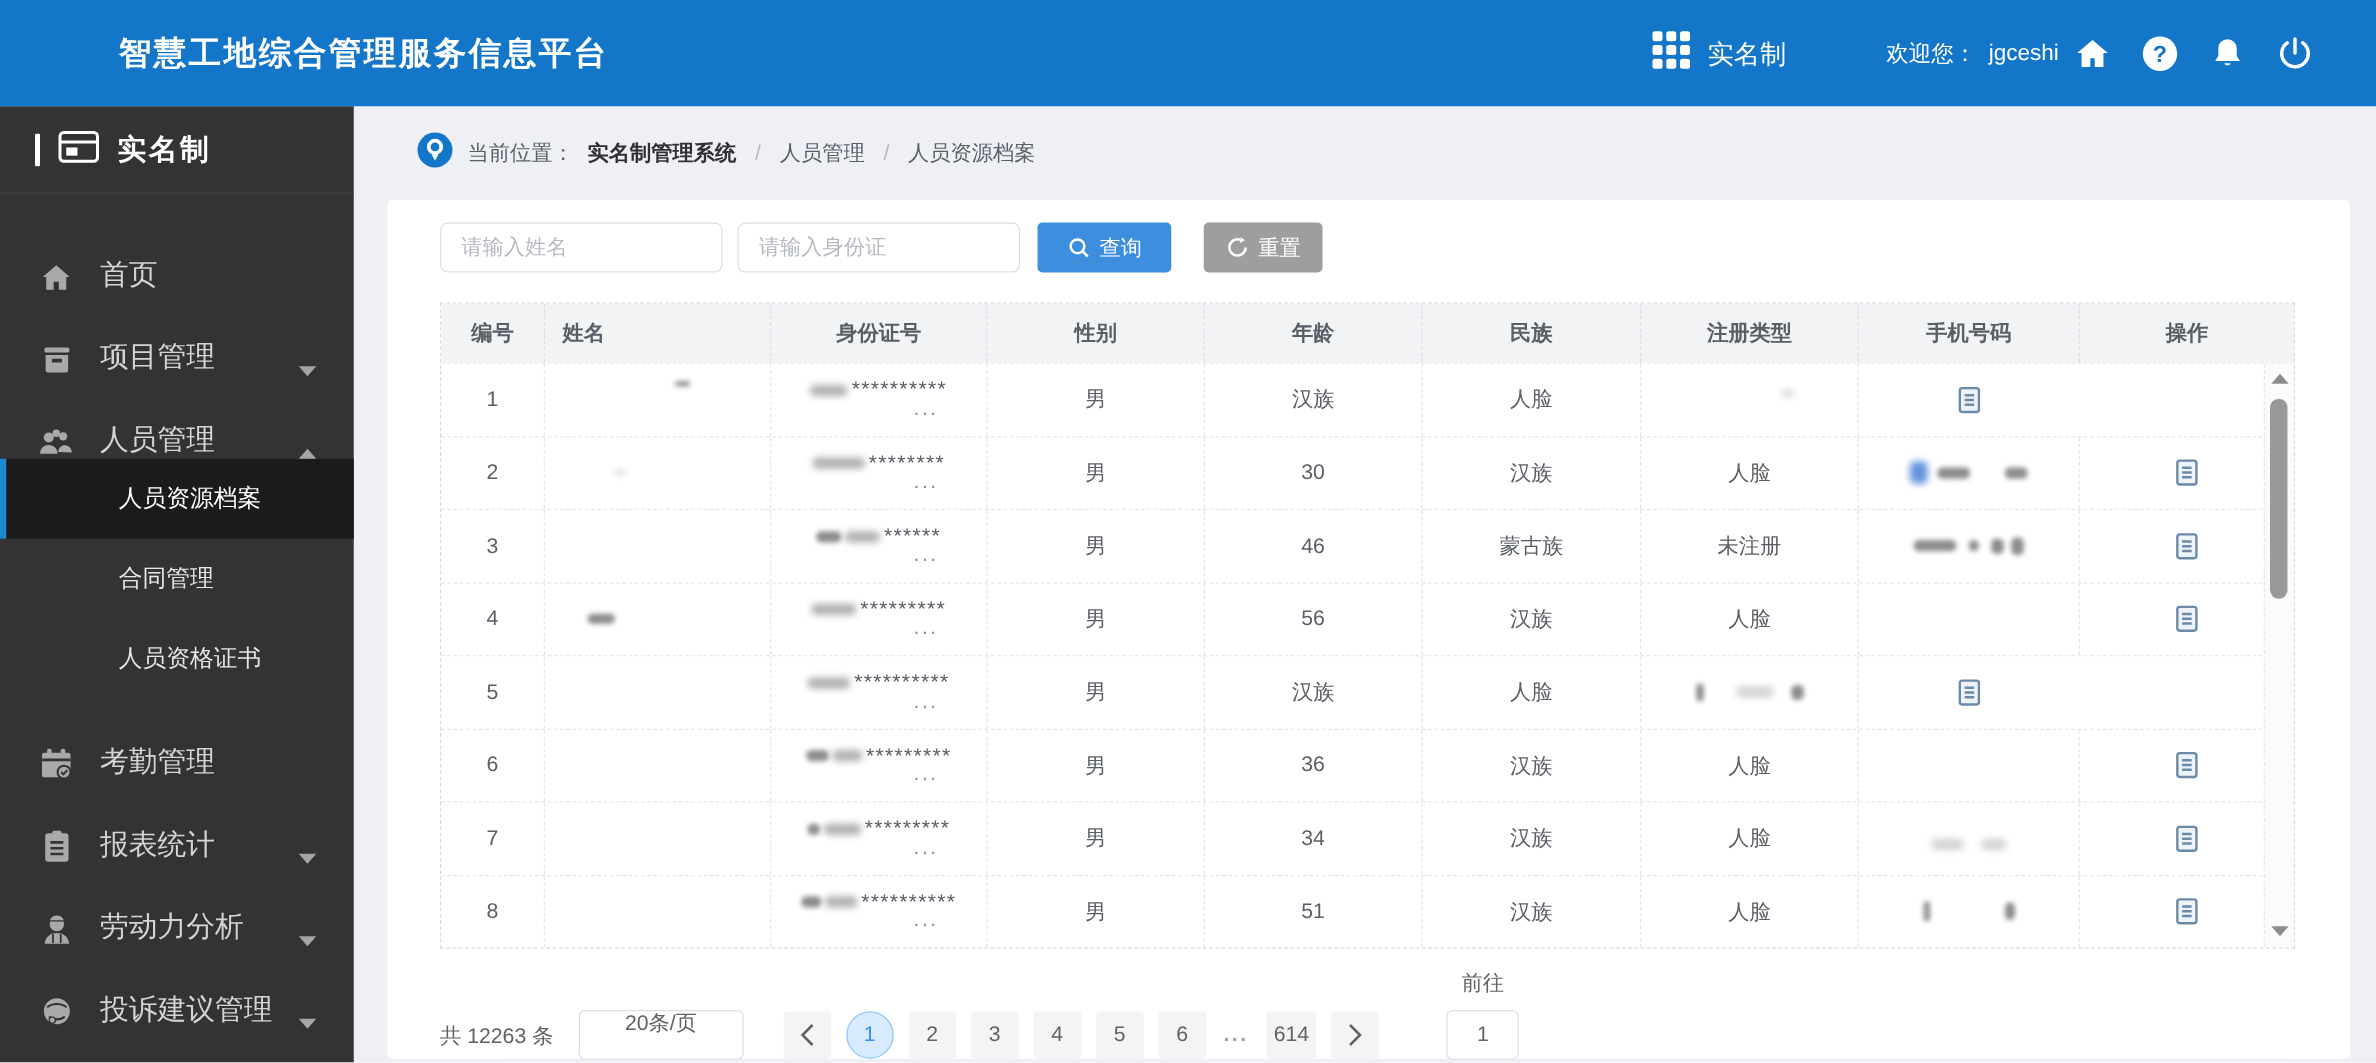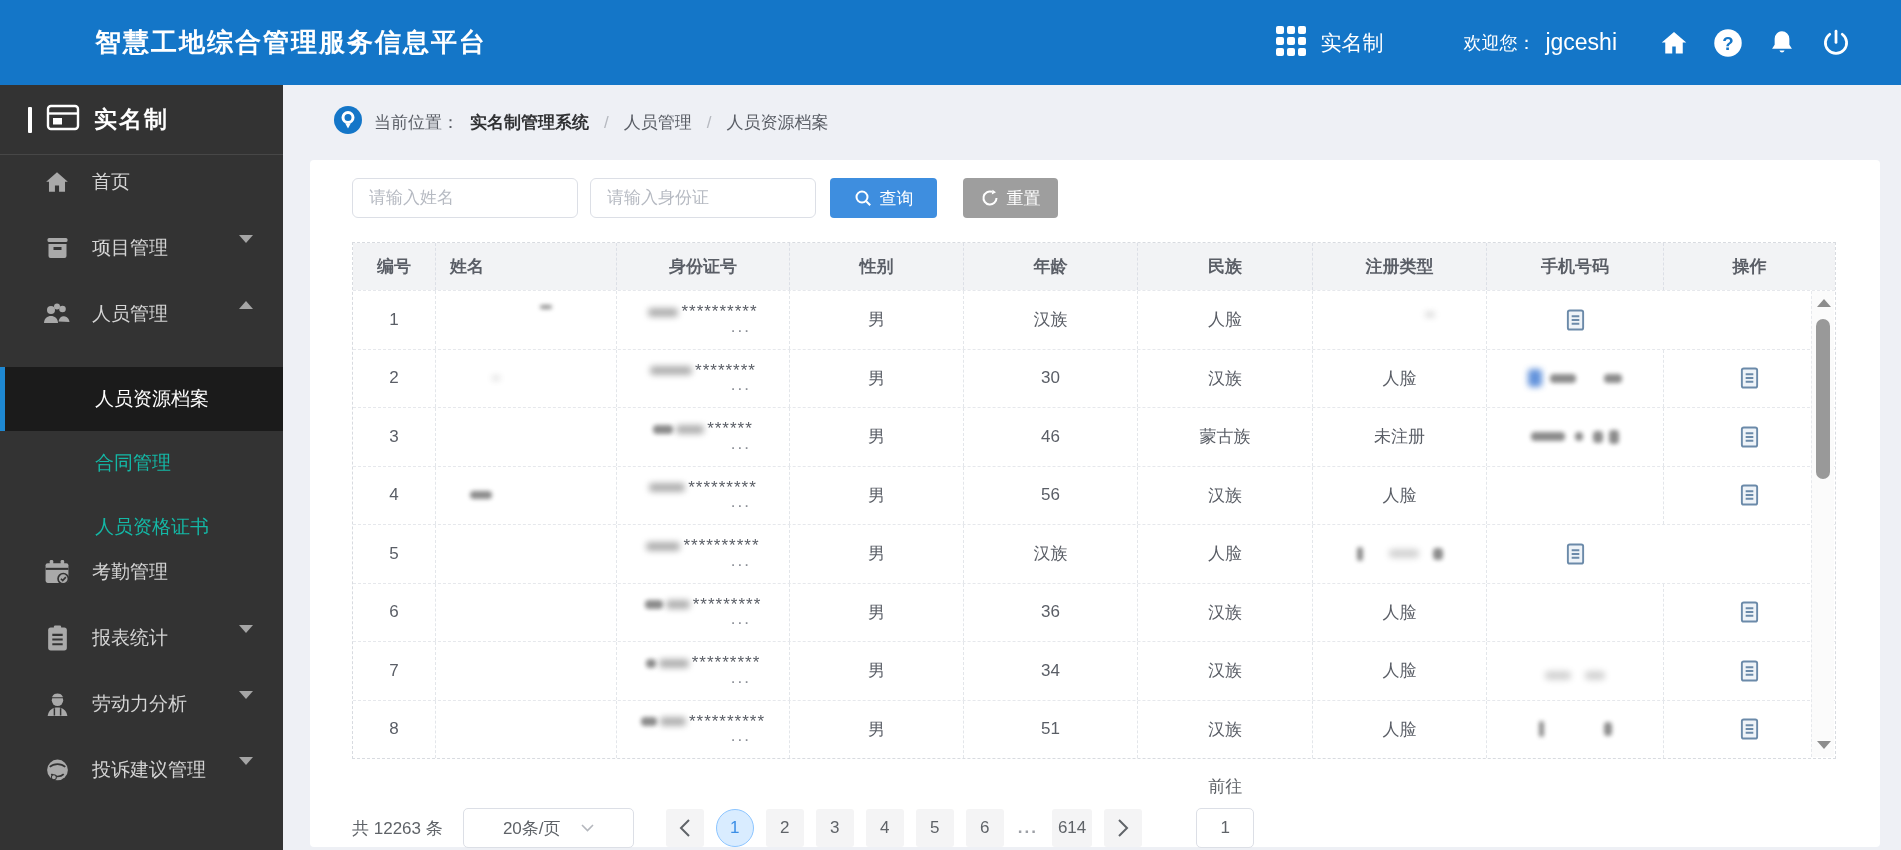--- a/index.html
+++ b/index.html
@@ -7,39 +7,39 @@
   body { font-family:"Liberation Sans","DejaVu Sans",sans-serif; background:#eef0f5; position:relative; }
 
   
   .topbar { position:absolute; top:0; left:0; width:1901px; height:85px; background:#1476c8;
             display:flex; align-items:center; justify-content:space-between; padding:0 38px 0 95px; z-index:5; }
   .topbar-title { color:#fff; font-size:26px; font-weight:bold; letter-spacing:2px; }
   .topbar-right { display:flex; align-items:center; color:#fff; }
   .app-switch { display:flex; align-items:center; gap:13px; margin-right:80px; cursor:pointer; }
   .app-switch-label { font-size:21px; }
   .welcome { font-size:18px; margin-right:10px; }
-  .username { font-size:23px; margin-right:30px; }
+  .username { font-size:18px; }
   .tb-icon { width:54px; height:40px; display:flex; align-items:center; justify-content:center; cursor:pointer; }
 
   
   .sidebar { position:absolute; top:85px; left:0; width:283px; height:765px; background:#333333; z-index:4; }
   .side-header { height:70px; display:flex; align-items:center; padding-left:28px; gap:14px;
                  border-bottom:1px solid #474747; }
   .side-mark { width:4px; height:26px; background:#fff; border-radius:1px; }
   .side-header-label { color:#fff; font-size:23px; font-weight:bold; letter-spacing:2px; }
   .menu { padding-top:14px; }
-  .menu-item { height:66px; display:flex; align-items:flex-start; padding-left:30px; position:relative;
-               color:#d4d4d4; font-size:19px; cursor:pointer;margin-left:12px; }
+  .menu-item { height:66px; display:flex; align-items:flex-end; padding-left:30px; position:relative;
+               color:#d4d4d4; font-size:23px; cursor:pointer; }
   .menu-item .mi-icon { width:30px; margin-right:20px; display:flex; justify-content:center; }
   .caret { position:absolute; right:30px; width:0; height:0;
            border-left:7px solid transparent; border-right:7px solid transparent; }
   .caret.down { border-top:8px solid #a5a5a5; }
   .caret.up { border-bottom:8px solid #a5a5a5; }
   .submenu-item { height:64px; display:flex; align-items:center; padding-left:95px;
-                  color:#14b8a6; font-size:19px; cursor:pointer; }
+                  color:#e5e5e5; font-size:19px; cursor:pointer; }
   .submenu-item.active { background:#1b1b1b; color:#ffffff; border-left:5px solid #1e88d2; padding-left:90px; }
 
   
   .main { position:absolute; left:283px; top:85px; width:1618px; height:765px; background:#eef0f5; }
   .breadcrumb { height:75px; display:flex; align-items:center; padding-left:50px; gap:11px;
                 font-size:17px; color:#5a5e66; }
   .bc-root { font-weight:bold; color:#303133; }
   .bc-sep { color:#b6b9c0; margin:0 4px; }
 
   .card { margin:0 21px 0 27px; height:687px; background:#fff; border-radius:4px;
@@ -83,22 +83,22 @@
   .sb-up, .sb-down { position:absolute; left:5px; width:0; height:0;
                      border-left:7px solid transparent; border-right:7px solid transparent; }
   .sb-up { top:8px; border-bottom:8px solid #8d8d8d; }
   .sb-down { bottom:8px; border-top:8px solid #8d8d8d; }
   .sb-thumb { position:absolute; top:28px; left:4px; width:14px; height:160px; background:#999;
               border-radius:7px; cursor:grab; }
 
   
   .pagination { display:flex; align-items:center; margin-top:16px; font-size:17px; color:#5f6368; }
   .pg-total { margin-right:20px; }
-  .pg-select { width:171px; height:40px; border:1px solid #dcdfe6; border-radius:5px; background:#fff;
-               display:flex; align-items:center; justify-content:center; gap:20px; cursor:pointer; margin-right:26px; }
+  .pg-select { width:132px; height:40px; border:1px solid #dcdfe6; border-radius:5px; background:#fff;
+               display:flex; align-items:center; justify-content:center; gap:20px; cursor:pointer; margin-right:26px;flex-direction:column; }
   .pg-nav { width:38px; height:38px; border-radius:3px; background:#f4f4f5; display:flex; align-items:center;
             justify-content:center; cursor:pointer; margin:0 6px; }
   .pg-num { min-width:38px; height:38px; border-radius:3px; background:#f4f4f5; display:flex; align-items:center;
             justify-content:center; color:#5f6368; cursor:pointer; margin:0 6px; padding:0 6px; }
   .pg-num.active { border-radius:50%; background:#d9ecff; border:1px solid #8cc5ff; color:#3a8ee6; }
   .pg-dots { color:#9da0a6; margin:0 8px; letter-spacing:2px; font-weight:bold; }
   .pg-goto { display:flex; align-items:center; gap:10px; margin-left:48px;flex-direction:column; }
   .pg-goto-input { width:58px; height:40px; border:1px solid #dcdfe6; border-radius:5px; text-align:center;
                    font-size:17px; color:#5f6368; outline:none; font-family:inherit; }
 </style>

